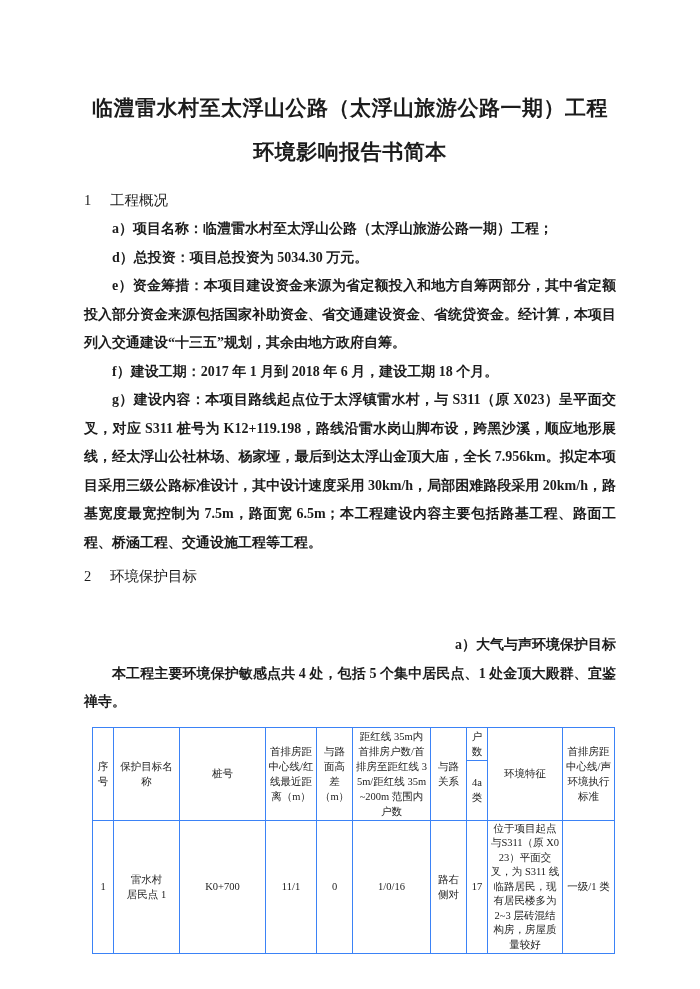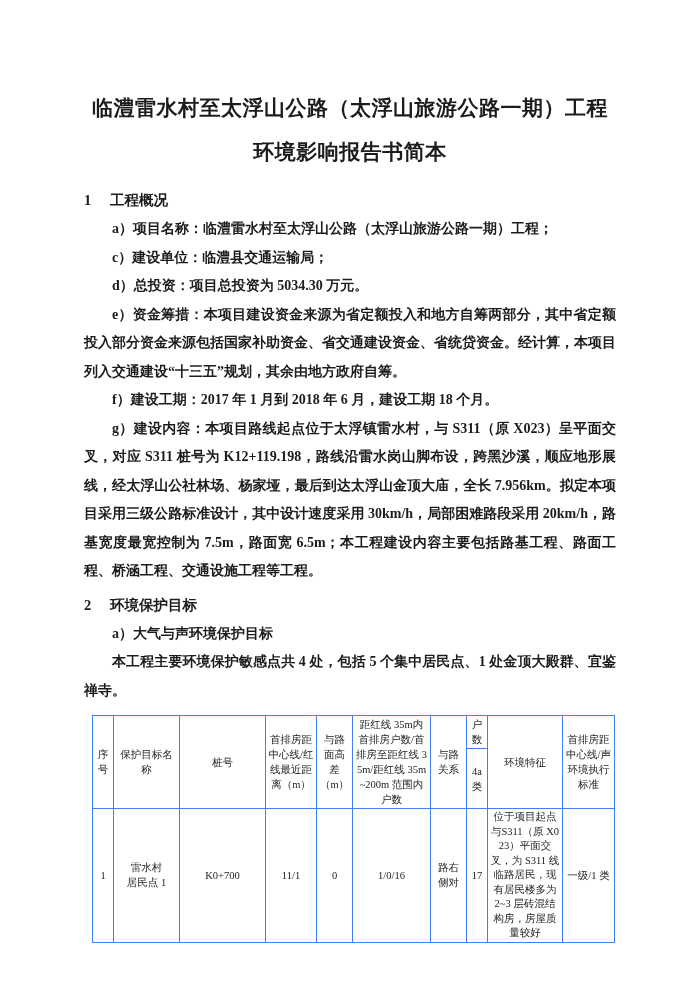--- a/index.html
+++ b/index.html
@@ -19,33 +19,33 @@
   .doc-title {
     text-align: center;
     font-size: 21px;
     font-weight: 700;
     line-height: 44px;
     letter-spacing: 0.5px;
     margin-bottom: 12px;
   }
   .sec-heading {
     font-size: 14.5px;
-    font-weight: 700;
+    font-weight: 400;
     line-height: 29px;
     margin-top: 5px;
   }
   .sec-heading .sec-num { display: inline-block; min-width: 26px; }
   .body-par {
     font-size: 14px;
     line-height: 28.5px;
     text-align: justify;
     text-indent: 2em;
     font-weight: bold;
   }
-  .body-par.no-just { text-align: left; }
+  .body-par.no-just { text-align: right; margin-top: 40px; }
   
   .tbl-wrap { margin-top: 10px; padding-left: 8px; }
   table.targets {
     border-collapse: collapse;
     table-layout: fixed;
     width: 522px;
     font-size: 10.5px;
     line-height: 15px;
     color: #1c1c1c;
   }
@@ -71,21 +71,20 @@
   <div class="doc-title">
     <div>临澧雷水村至太浮山公路（太浮山旅游公路一期）工程</div>
     <div>环境影响报告书简本</div>
   </div>
 
   <div class="sec-heading">
     <span class="sec-num">1</span><span>工程概况</span>
   </div>
 
   <p class="body-par">a）项目名称：临澧雷水村至太浮山公路（太浮山旅游公路一期）工程；</p>
-  <p class="body-par">c）建设单位：临澧县交通运输局；</p>
   <p class="body-par">d）总投资：项目总投资为 5034.30 万元。</p>
   <p class="body-par">e）资金筹措：本项目建设资金来源为省定额投入和地方自筹两部分，其中省定额投入部分资金来源包括国家补助资金、省交通建设资金、省统贷资金。经计算，本项目列入交通建设“十三五”规划，其余由地方政府自筹。</p>
   <p class="body-par">f）建设工期：2017 年 1 月到 2018 年 6 月，建设工期 18 个月。</p>
   <p class="body-par">g）建设内容：本项目路线起点位于太浮镇雷水村，与 S311（原 X023）呈平面交叉，对应 S311 桩号为 K12+119.198，路线沿雷水岗山脚布设，跨黑沙溪，顺应地形展线，经太浮山公社林场、杨家垭，最后到达太浮山金顶大庙，全长 7.956km。拟定本项目采用三级公路标准设计，其中设计速度采用 30km/h，局部困难路段采用 20km/h，路基宽度最宽控制为 7.5m，路面宽 6.5m；本工程建设内容主要包括路基工程、路面工程、桥涵工程、交通设施工程等工程。</p>
 
   <div class="sec-heading">
     <span class="sec-num">2</span><span>环境保护目标</span>
   </div>
 
   <p class="body-par no-just">a）大气与声环境保护目标</p>

